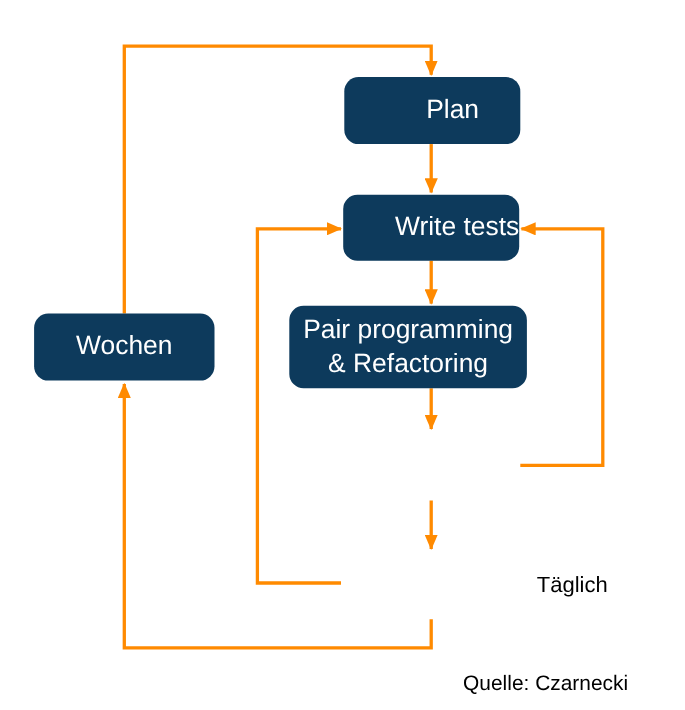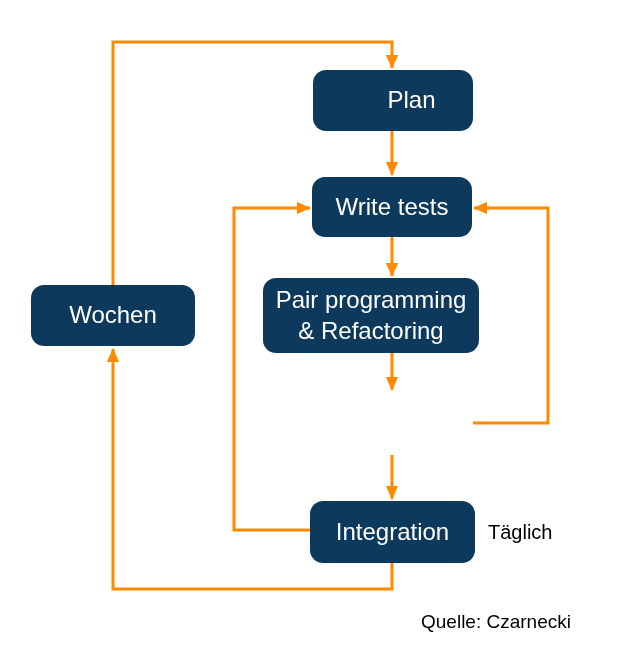--- a/index.html
+++ b/index.html
@@ -81,33 +81,30 @@
     <polyline class="edge" points="310,530 234,530 234,208 310,208" marker-end="url(#arrowhead)"></polyline>
 
     <polyline class="edge" points="392,563 392,589 113,589 113,349" marker-end="url(#arrowhead)"></polyline>
   </svg>
 
 
   <div class="flow-node" style="left:313px; top:70px; width:160px; height:61px;padding-left:37px;">
     <span class="node-label">Plan</span>
   </div>
 
-  <div class="flow-node" style="left:312px; top:177px; width:160px; height:60px;">
+  <div class="flow-node" style="left:312px; top:177px; width:160px; height:60px;justify-content:flex-end;">
     <span class="node-label">Write tests</span>
   </div>
 
   <div class="flow-node" style="left:263px; top:278px; width:216px; height:75px;">
     <span class="node-label">Pair programming
 &amp; Refactoring</span>
   </div>
 
 
-  <div class="flow-node" style="left:310px; top:501px; width:165px; height:62px;">
-    <span class="node-label">Integration</span>
-  </div>
 
   <div class="flow-node" style="left:31px; top:285px; width:164px; height:61px;">
     <span class="node-label">Wochen</span>
   </div>
 
   <div class="annotation" style="left:488px; top:521px;">Täglich</div>
 
   <div class="annotation" style="left:421px; top:611px; font-size:19px;">Quelle: Czarnecki</div>
 
 </div>

